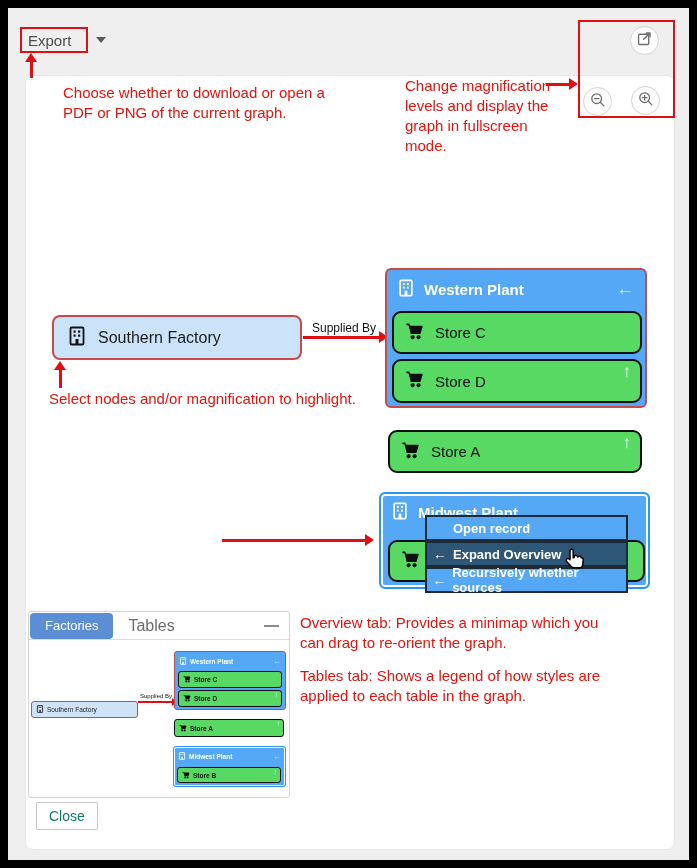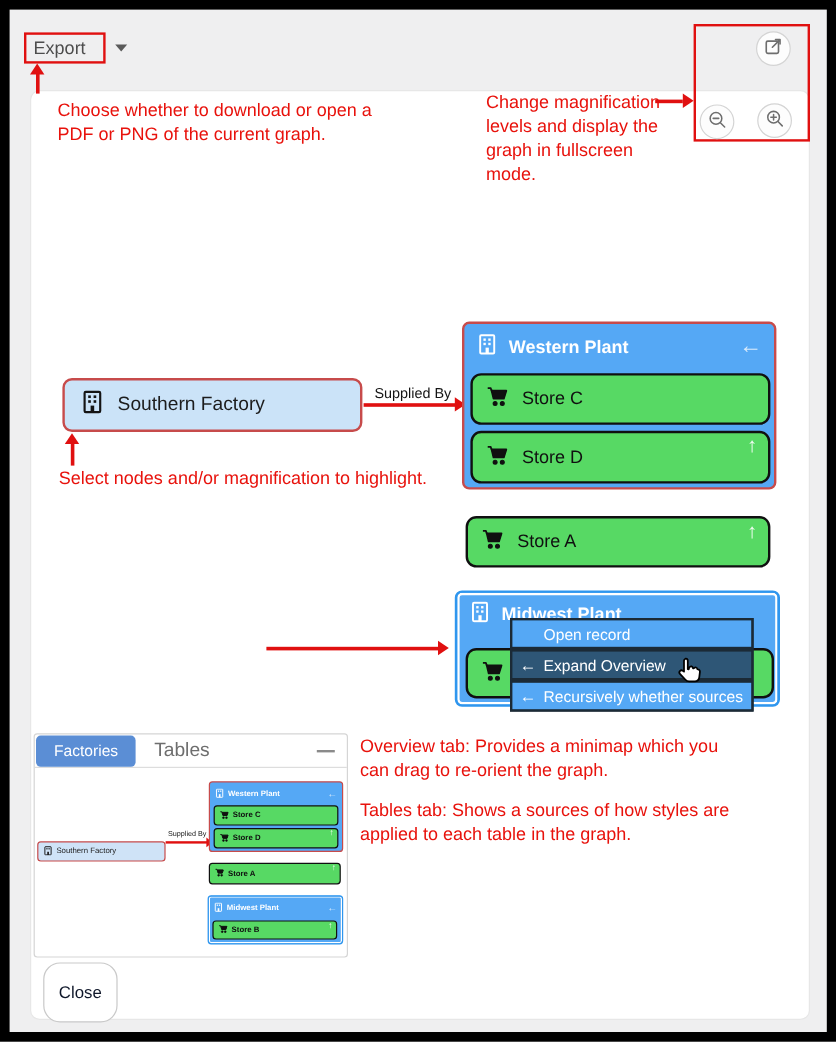--- a/index.html
+++ b/index.html
@@ -31,21 +31,21 @@
                   padding-left:13px; font-size:16px; color:#1c1c1c; }
   .group { position:absolute; background:#55a8f5; border-radius:6px; }
   .group-header { display:flex; align-items:center; gap:9px; padding:0 10px; height:38px; color:#fff; font-size:15px; font-weight:bold; }
   .group-collapse { margin-left:auto; color:#d8eafb; font-size:19px; font-weight:normal; }
   .store { position:absolute; background:#57d964; border:2px solid #101010; border-radius:9px;
            display:flex; align-items:center; gap:11px; padding-left:11px; font-size:15px; color:#101010; }
   .up-arrow { position:absolute; right:9px; top:1px; color:rgba(255,255,255,.92); font-size:17px; font-weight:bold; }
 
   
   .ctx-menu { position:absolute; left:425px; top:515px; width:203px; background:#1b2a36; border:2px solid #1b2a36; z-index:10; }
-  .ctx-item { height:22px; background:#55a8f5; color:#fff; font-size:13px; display:flex; align-items:center; margin-bottom:4px; }
+  .ctx-item { height:22px; background:#55a8f5; color:#fff; font-size:13px; display:flex; align-items:center; margin-bottom:4px;font-weight:bold; }
   .ctx-item:last-child { margin-bottom:0; }
   .ctx-item.hl { background:#2e5676; }
   .ctx-arrow { width:26px; text-align:center; font-size:14px; }
   .ctx-item.noicon { padding-left:26px; }
 
   
   .panel { position:absolute; left:28px; top:611px; width:262px; height:187px; background:#fff;
            border:1px solid #d5d5d5; border-radius:3px; }
   .tabbar { display:flex; align-items:center; height:28px; border-bottom:1px solid #ddd; }
   .tab-active { background:#5b8ed5; color:#fff; font-size:13px; height:26px; line-height:26px; padding:0 15px; border-radius:4px; margin:1px 0 0 1px; }
@@ -56,22 +56,22 @@
   .mini-factory { position:absolute; left:2px; top:61px; width:107px; height:17px; background:#cfe3f7;
                   border:1px solid #c74b4b; border-radius:3px; display:flex; align-items:center; gap:3px;
                   padding-left:4px; font-size:6.5px; color:#222; }
   .mini-group { position:absolute; background:#55a8f5; border-radius:3px; }
   .mini-header { display:flex; align-items:center; gap:3px; padding:0 4px; height:19px; color:#fff; font-size:6.5px; font-weight:bold; }
   .mini-collapse { margin-left:auto; color:#d8eafb; font-size:8px; }
   .mini-store { position:absolute; background:#57d964; border:1px solid #101010; border-radius:3px;
                 display:flex; align-items:center; gap:3px; padding-left:4px; font-size:6.5px; font-weight:bold; color:#101010; }
   .mini-up { position:absolute; right:3px; top:0; color:rgba(255,255,255,.92); font-size:7px; font-weight:bold; }
 
-  .close-btn { position:absolute; left:36px; top:802px; padding:16px 12px; background:#fff; border:1px solid #c9c9c9;
-               border-radius:14px; color:#0f172a; font-size:14px; }
+  .close-btn { position:absolute; left:36px; top:802px; padding:5px 12px; background:#fff; border:1px solid #c9c9c9;
+               border-radius:1px; color:#0f766e; font-size:14px; }
   .edge-label { position:absolute; font-size:12px; color:#141414; }
 </style>
 </head>
 <body>
 
 <div id="frame">
   <div id="pagebg"></div>
   <div id="card"></div>
 
   <button class="export-btn">
@@ -103,21 +103,21 @@
       <svg width="17" height="17" viewBox="0 0 20 20" fill="none" stroke="#6e6e6e" stroke-width="1.5" stroke-linecap="round">
         <circle cx="9" cy="9" r="5.7"></circle>
           <path d="M13.3 13.3 L17.5 17.5"></path>
           <path d="M6.3 9 h5.4 M9 6.3 v5.4"></path>
       </svg>
     </span>
   </div>
 
   <div class="head-up" style="left:25px; top:53px;"></div>
   <div class="vline" style="left:30px; top:61px; height:17px;"></div>
-  <div class="note" style="left:48px; top:83px;">Choose whether to download or open a
+  <div class="note" style="left:63px; top:83px;">Choose whether to download or open a
 PDF or PNG of the current graph.</div>
 
   <div class="note" style="left:405px; top:76px;">Change magnification
 levels and display the
 graph in fullscreen
 mode.</div>
   <div class="hline" style="left:546px; top:83px; width:23px;"></div>
   <div class="head-right" style="left:569px; top:78px;"></div>
 
   <div class="node-factory">
@@ -343,17 +343,17 @@
           </span>
           <span>Store B</span>
           <span class="mini-up">↑</span>
         </div>
       </div>
     </div>
   </div>
 
   <div class="note" style="left:300px; top:613px;">Overview tab: Provides a minimap which you
 can drag to re-orient the graph.</div>
-  <div class="note" style="left:300px; top:666px;">Tables tab: Shows a sources of how styles are
+  <div class="note" style="left:300px; top:666px;">Tables tab: Shows a legend of how styles are
 applied to each table in the graph.</div>
 
   <button class="close-btn">Close</button>
 </div>
 
 </body></html>

